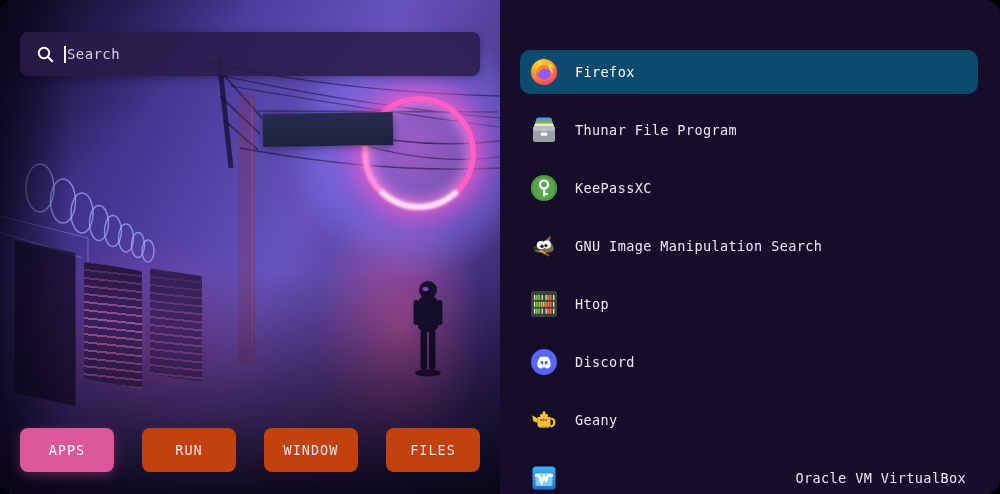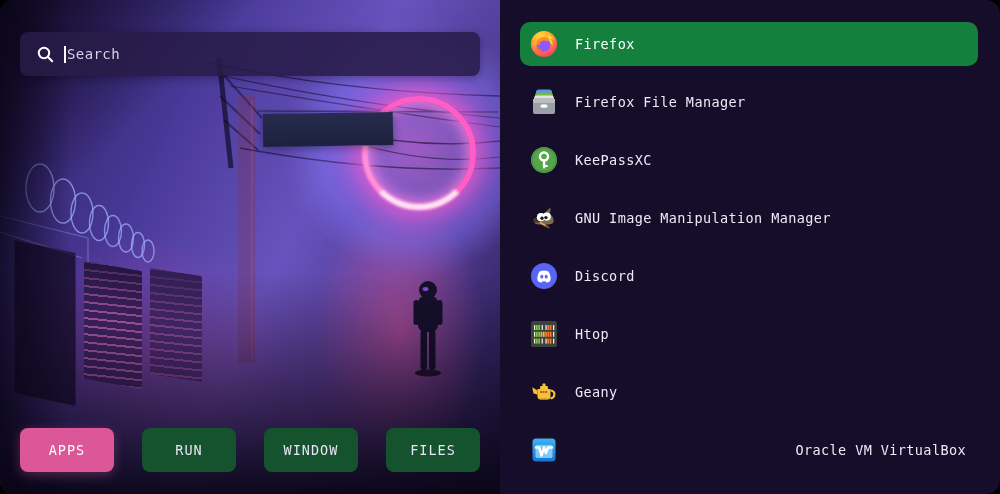--- a/index.html
+++ b/index.html
@@ -40,31 +40,31 @@
   .astronaut{position:absolute;left:398px;top:276px;}
 
   .searchbar{position:absolute;left:20px;top:32px;width:460px;height:44px;border-radius:8px;
     background:rgba(40,27,72,.88);display:flex;align-items:center;padding:0 16px;box-sizing:border-box;
     box-shadow:0 2px 10px rgba(8,4,20,.35);}
   .searchbar .mag{flex:none;margin-right:10px;display:flex;}
   .caret{width:2px;height:17px;background:#fff;margin-right:1px;flex:none;}
   .search-text{font-size:14px;color:#d9d2e8;letter-spacing:.4px;}
 
   .tabs{position:absolute;left:20px;bottom:22px;width:460px;display:flex;gap:28px;}
-  .tab{flex:1;height:44px;border-radius:8px;background:#14532d;color:#e9e3f4;display:flex;
+  .tab{flex:1;height:44px;border-radius:8px;background:#c2410c;color:#e9e3f4;display:flex;
     align-items:center;justify-content:center;font-size:13.5px;letter-spacing:1px;cursor:pointer;}
   .tab.active{background:#dc5797;color:#fff;box-shadow:0 3px 12px rgba(220,87,151,.35);}
 
   
   .right{position:relative;width:500px;height:494px;flex:none;background:#150d29;
     padding:22px 22px 22px 20px;box-sizing:border-box;}
   .app-row{display:flex;align-items:center;height:44px;margin-bottom:14px;border-radius:10px;
     padding:0 12px 0 10px;cursor:pointer;}
   .app-row:last-child{margin-bottom:0;justify-content:space-between;}
-  .app-row.selected{background:#15803d;}
+  .app-row.selected{background:#0c4a6e;margin-top:28px;}
   .app-icon{width:28px;height:28px;flex:none;margin-right:17px;display:flex;}
   .app-label{font-size:13.5px;color:#efe9f7;letter-spacing:.4px;white-space:nowrap;}
   .app-row.selected .app-label{color:#fff;}
 </style>
 </head>
 <body>
 
 <div class="launcher">
 
   <div class="left">
@@ -166,21 +166,21 @@
       <span class="app-icon">
         <svg width="28" height="28" viewBox="0 0 28 28">
           <rect x="6" y="1.5" width="16" height="6" rx="3" fill="#4f9be8"></rect>
           <rect x="5" y="4.5" width="18" height="6" rx="3" fill="#7cb342"></rect>
           <rect x="4" y="7.5" width="20" height="6" rx="3" fill="#e8e4da"></rect>
           <rect x="3" y="10.5" width="22" height="15.5" rx="2" fill="#9aa0a6"></rect>
           <rect x="3" y="10.5" width="22" height="4.5" rx="2" fill="#b7bdc3"></rect>
           <rect x="10.5" y="16.5" width="7" height="3.2" rx="1.6" fill="#ffffff"></rect>
         </svg>
       </span>
-      <span class="app-label">Firefox File Manager</span>
+      <span class="app-label">Thunar File Program</span>
     </div>
 
     <div class="app-row">
       <span class="app-icon">
         <svg width="28" height="28" viewBox="0 0 28 28">
           <circle cx="14" cy="14" r="13" fill="#57a54b"></circle>
           <circle cx="14" cy="14" r="12" fill="none" stroke="#4b9340" stroke-width="1.5"></circle>
           <circle cx="14" cy="10.5" r="4" stroke="#fff" stroke-width="2.4" fill="none"></circle>
           <rect x="12.9" y="14" width="2.3" height="8.5" rx="1" fill="#fff"></rect>
           <rect x="14.8" y="19" width="3" height="2" rx=".8" fill="#fff"></rect>
@@ -195,33 +195,21 @@
           <path d="M4.5,18.5 q0,-7.5 9,-8.6 l7,-6.4 q0.6,4.2 -1.4,6.6 q4.6,1.8 4.6,7.4 q0,3.2 -9.8,3.2 q-9.4,0 -9.4,-2.2 z" fill="#7b6a4f"></path>
           <ellipse cx="6.8" cy="16" rx="3.6" ry="2.6" fill="#3f372b"></ellipse>
           <circle cx="11" cy="13.2" r="4.1" fill="#fff"></circle>
           <circle cx="16.8" cy="12.6" r="4.1" fill="#fff"></circle>
           <circle cx="12" cy="14.2" r="1.7" fill="#1e1e1e"></circle>
           <circle cx="15.9" cy="13.6" r="1.7" fill="#1e1e1e"></circle>
           <path d="M10.5,18.8 L16,22" stroke="#e0a93e" stroke-width="1.9" stroke-linecap="round"></path>
           <path d="M16.2,22.1 L18.4,23.4" stroke="#8a4a1c" stroke-width="2.2" stroke-linecap="round"></path>
         </svg>
       </span>
-      <span class="app-label">GNU Image Manipulation Manager</span>
-    </div>
-
-    <div class="app-row">
-      <span class="app-icon">
-        <svg width="28" height="28" viewBox="0 0 28 28">
-          <circle cx="14" cy="14" r="13" fill="#5865f2"></circle>
-          <path d="M9.5,9.5 C12.5,8 15.5,8 18.5,9.5 C20.5,12.5 21,16 20.5,18.5 C19,20 17.5,20.6 16.5,20.8 L15.8,19.2 C14.6,19.6 13.4,19.6 12.2,19.2 L11.5,20.8 C10.5,20.6 9,20 7.5,18.5 C7,16 7.5,12.5 9.5,9.5 Z" fill="#fff"></path>
-          <ellipse cx="11.8" cy="14.7" rx="1.5" ry="1.9" fill="#5865f2"></ellipse>
-          <ellipse cx="16.2" cy="14.7" rx="1.5" ry="1.9" fill="#5865f2"></ellipse>
-        </svg>
-      </span>
-      <span class="app-label">Discord</span>
+      <span class="app-label">GNU Image Manipulation Search</span>
     </div>
 
     <div class="app-row">
       <span class="app-icon">
         <svg width="28" height="28" viewBox="0 0 28 28">
           <rect x="1" y="1" width="26" height="26" rx="2.5" fill="#3c423c"></rect>
           <g fill="#e9ecdc">
             <rect x="4" y="5" width="1.3" height="5"></rect>
               <rect x="11.6" y="5" width="1.3" height="5"></rect>
             <rect x="15.4" y="5" width="1.3" height="5"></rect>
@@ -251,20 +239,32 @@
               <rect x="19.7" y="18.6" width="1.7" height="5" fill="#ff7a33"></rect>
           </g>
         </svg>
       </span>
       <span class="app-label">Htop</span>
     </div>
 
     <div class="app-row">
       <span class="app-icon">
         <svg width="28" height="28" viewBox="0 0 28 28">
+          <circle cx="14" cy="14" r="13" fill="#5865f2"></circle>
+          <path d="M9.5,9.5 C12.5,8 15.5,8 18.5,9.5 C20.5,12.5 21,16 20.5,18.5 C19,20 17.5,20.6 16.5,20.8 L15.8,19.2 C14.6,19.6 13.4,19.6 12.2,19.2 L11.5,20.8 C10.5,20.6 9,20 7.5,18.5 C7,16 7.5,12.5 9.5,9.5 Z" fill="#fff"></path>
+          <ellipse cx="11.8" cy="14.7" rx="1.5" ry="1.9" fill="#5865f2"></ellipse>
+          <ellipse cx="16.2" cy="14.7" rx="1.5" ry="1.9" fill="#5865f2"></ellipse>
+        </svg>
+      </span>
+      <span class="app-label">Discord</span>
+    </div>
+
+    <div class="app-row">
+      <span class="app-icon">
+        <svg width="28" height="28" viewBox="0 0 28 28">
           <path d="M20.5,12.5 q4.5,.5 3.8,4.6 q-.6,3.1 -3.8,3.2" stroke="#f4c237" stroke-width="2.2" fill="none"></path>
           <path d="M7.5,12.5 L2.2,9.2 L3.4,15.2 L7.5,16.8 Z" fill="#f4c237"></path>
           <rect x="10" y="8" width="8" height="3.4" rx="1.3" fill="#f4c237"></rect>
           <circle cx="14" cy="7" r="1.7" fill="#f4c237"></circle>
           <path d="M7.5,11 h13 v7.6 a3,3 0 0 1 -3,3 h-7 a3,3 0 0 1 -3,-3 z" fill="#f4c237"></path>
           <circle cx="11" cy="14" r="1.1" fill="#d2372c"></circle>
           <circle cx="13.6" cy="14" r="1.1" fill="#d2372c"></circle>
           <circle cx="16.2" cy="14" r="1.1" fill="#d2372c"></circle>
           <rect x="10" y="20.2" width="8" height="1.4" rx=".7" fill="#c79a20"></rect>
         </svg>

